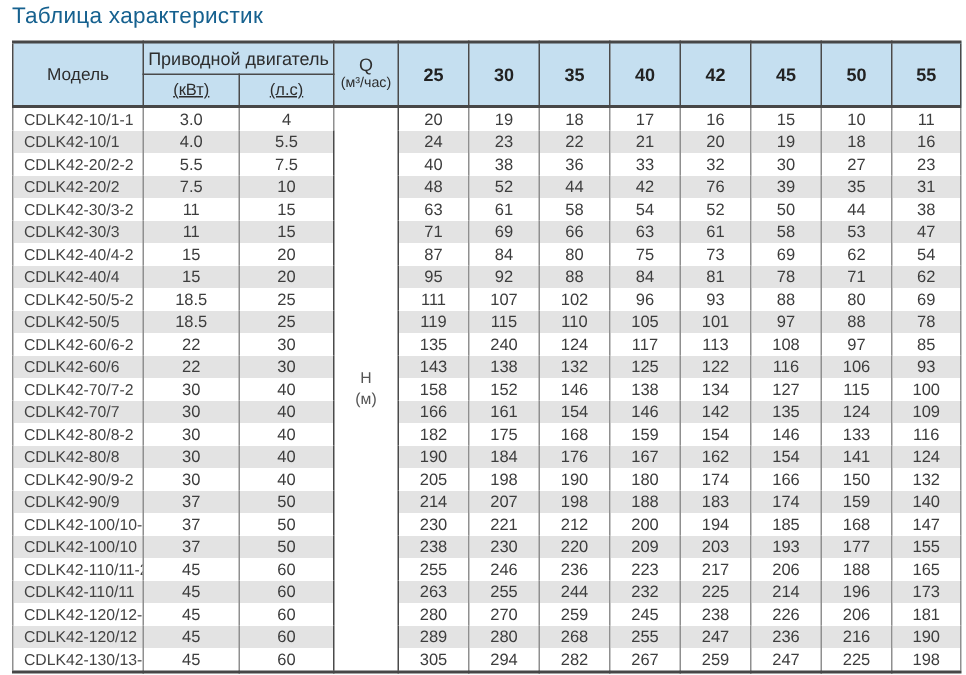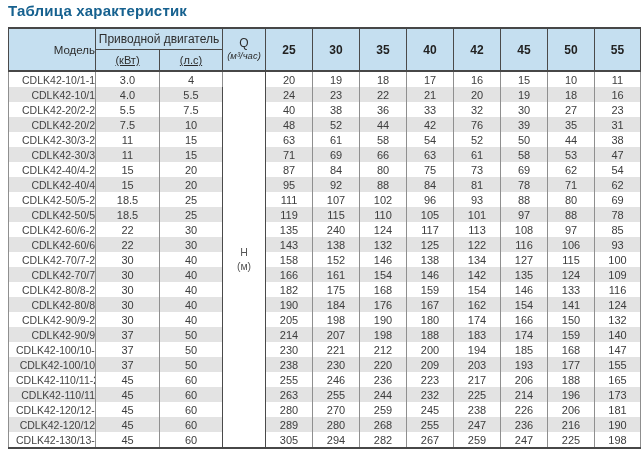--- a/index.html
+++ b/index.html
@@ -14,21 +14,21 @@
   .page {
     position: relative;
     width: 644px;
     height: 450px;
   }
   .page-title {
     position: absolute;
     left: 8px;
     top: 2px;
     font-size: 15px;
-    font-weight: bold;
+    font-weight: normal;
     color: #16618f;
     letter-spacing: 0.2px;
   }
   table.spec-table {
     position: absolute;
     left: 8px;
     top: 27px;
     width: 632px;
     border-collapse: collapse;
     table-layout: fixed;
@@ -40,41 +40,41 @@
   thead th {
     background: #c5dff0;
     border: 1px solid #4a4a4a;
     font-weight: normal;
     color: #2d2d2d;
     padding: 0;
   }
   thead {
     border-bottom: 2px solid #474747;
   }
-  th.model-h { font-size: 11.5px; text-align: right; }
+  th.model-h { font-size: 11.5px; }
   th.group-h { font-size: 12px; height: 20px; }
   th.sub-h   { font-size: 11px; height: 20px; text-decoration: underline; }
   th.q-h     { font-size: 11px; line-height: 1.15; }
   th.q-h .q-big { font-size: 12px; }
-  th.q-h .q-unit { font-size: 9.5px; font-style: italic; }
+  th.q-h .q-unit { font-size: 9.5px; }
   th.num-h   { font-size: 12px; font-weight: 600; color: #222; }
   tbody td {
     height: 15px;
     padding: 0;
     font-size: 11px;
     color: #3d3d3d;
     text-align: center;
     border-left: 1px solid #8f8f8f;
     border-right: 1px solid #8f8f8f;
     white-space: nowrap;
     overflow: hidden;
   }
   tbody tr.alt td { background: #e3e3e3; }
   td.model-cell {
-    text-align: right;
+    text-align: left;
     padding-left: 7px;
     font-size: 10.5px;
     color: #444;
   }
   td.q-merged {
     background: #ffffff !important;
     vertical-align: middle;
     font-size: 10.5px;
     color: #555;
     line-height: 1.3;

